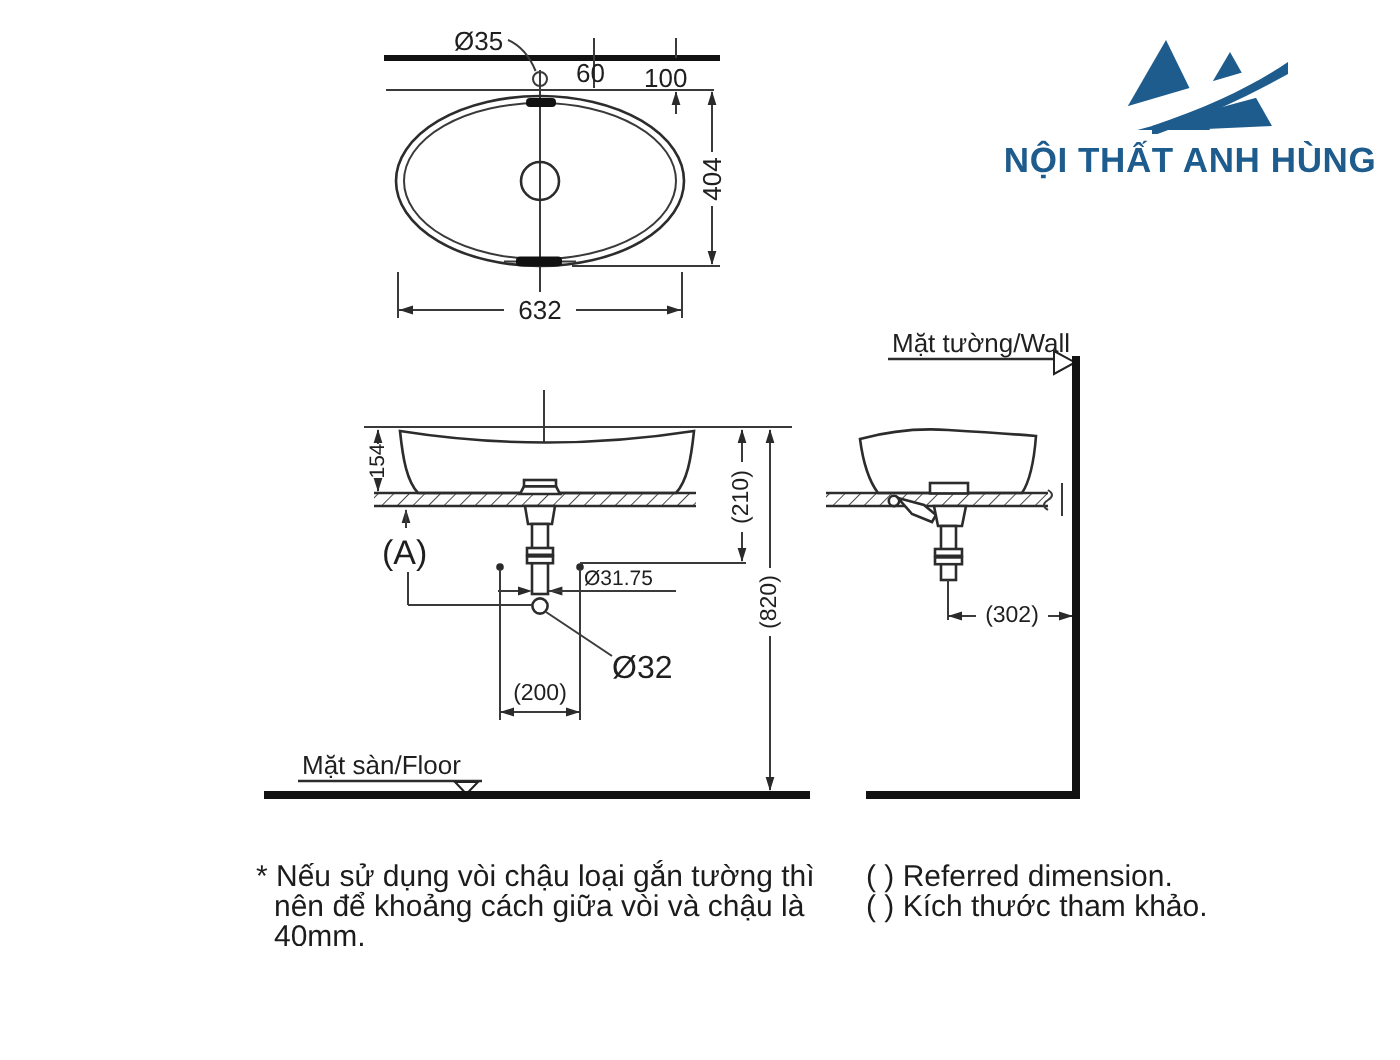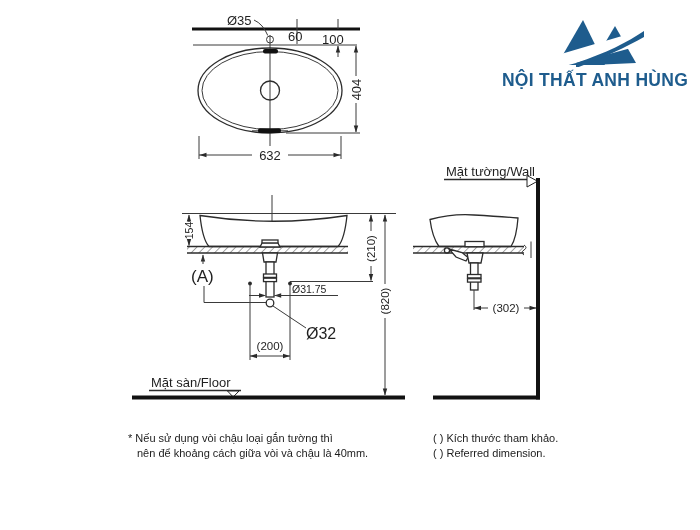--- a/index.html
+++ b/index.html
@@ -11,21 +11,21 @@
   .dim-xs{font-size:10.5px;}
   .dim-big{font-size:16px;}
   .dim-A{font-size:17px;}
   .surf{font-size:13px;}
   .thin{stroke:#3a3a3a;stroke-width:1;fill:none;}
   .thin2{stroke:#2c2c2c;stroke-width:1.3;fill:none;}
   .thick{stroke:#121212;stroke-width:4;fill:none;}
   .thick3{stroke:#121212;stroke-width:3;fill:none;}
   .arr{fill:#2a2a2a;stroke:none;}
   .whitefill{fill:#ffffff;stroke:#2c2c2c;stroke-width:1.3;}
-  .notes{position:absolute;color:#1c1c1c;font-size:11px;line-height:15.2px;}
+  .notes{position:absolute;color:#1c1c1c;font-size:15px;line-height:15.2px;}
   .notes .ind{margin-left:9px;}
   #brand-text{position:absolute;left:460px;top:70px;width:270px;text-align:center;
       font-weight:bold;font-size:17.5px;letter-spacing:.3px;color:#1e5c8d;}
   #logo-mark{position:absolute;left:556px;top:19px;}
 </style>
 </head>
 <body>
 
 <div id="stage">
 
@@ -201,17 +201,17 @@
     </svg>
   </div>
   <div id="brand-text">NỘI THẤT ANH HÙNG</div>
 
   
   <div class="notes" style="left:128px;top:431px;width:300px;">
     <div>* Nếu sử dụng vòi chậu loại gắn tường thì</div>
     <div class="ind">nên để khoảng cách giữa vòi và chậu là 40mm.</div>
   </div>
   <div class="notes" style="left:433px;top:431px;width:220px;">
+    <div>( ) Referred dimension.</div>
     <div>( ) Kích thước tham khảo.</div>
-    <div>( ) Referred dimension.</div>
   </div>
 
 </div>
 
 </body></html>

